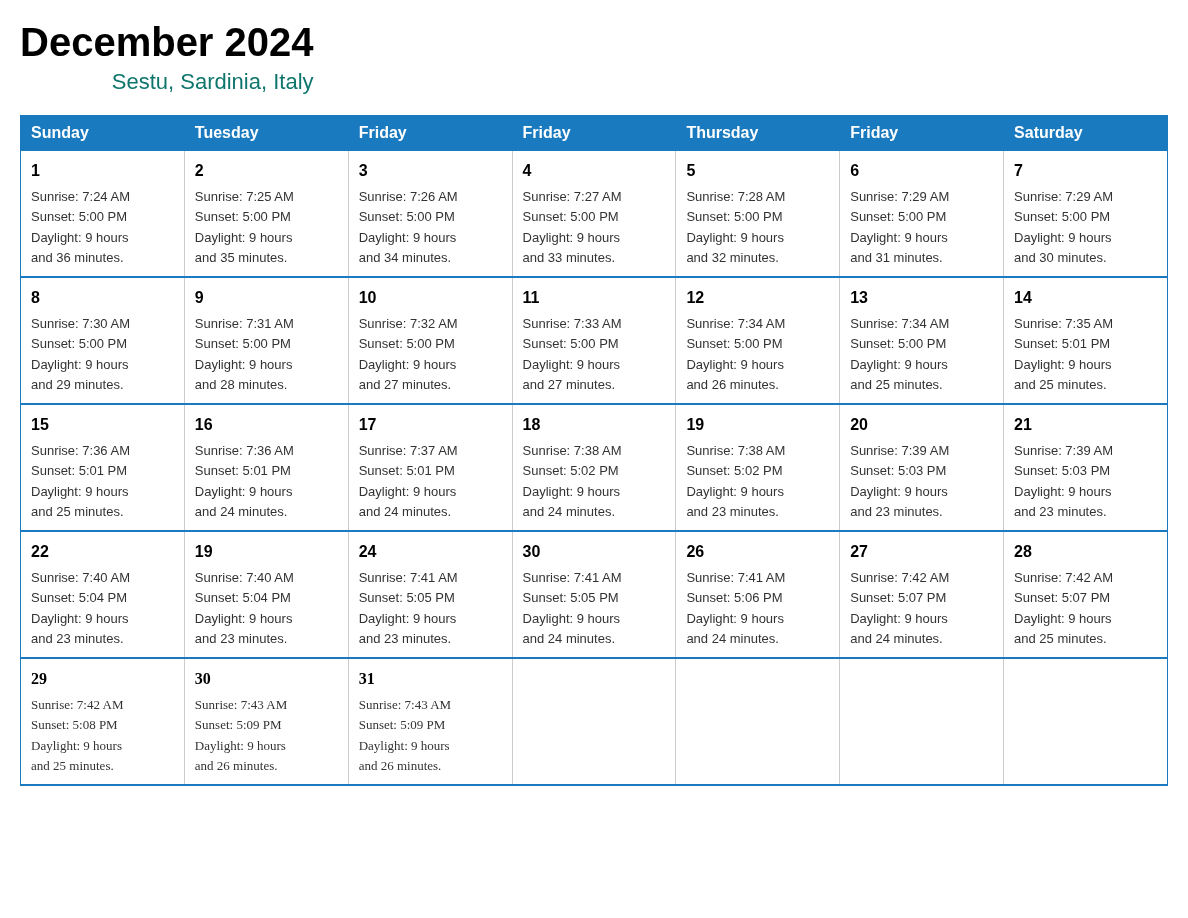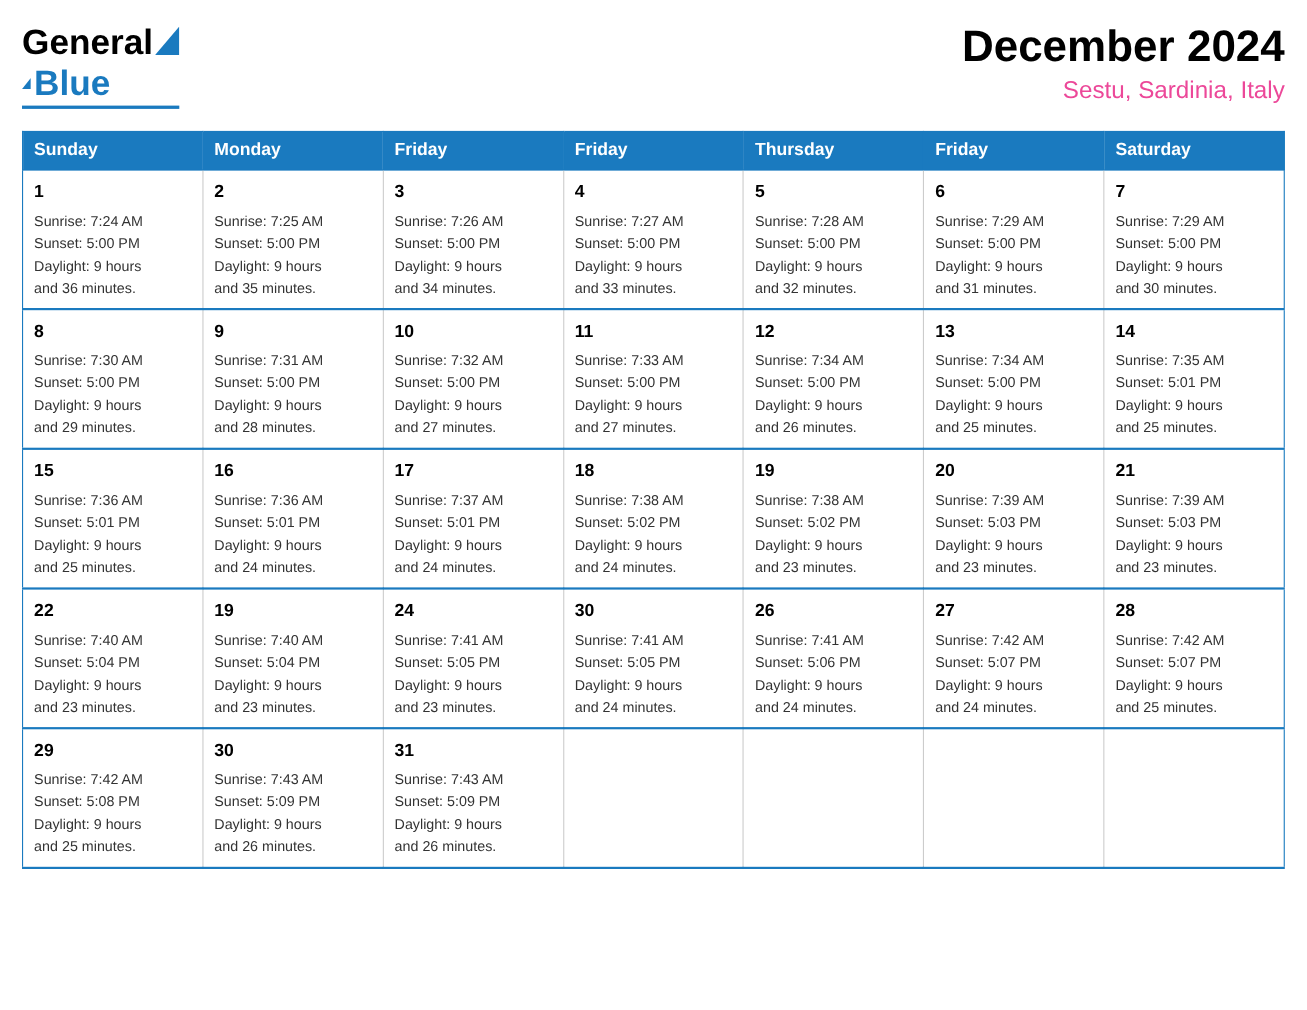--- a/index.html
+++ b/index.html
@@ -30,21 +30,21 @@
     .title-section {
       text-align: right;
     }
     .month-title {
       font-size: 40px;
       font-weight: bold;
       color: #000;
     }
     .location {
       font-size: 22px;
-      color: #ec4899;
+      color: #0f766e;
       margin-top: 4px;
     }
     table {
       width: 100%;
       border-collapse: collapse;
     }
     thead tr {
       background-color: #1a7abf;
     }
     thead th {
@@ -82,56 +82,42 @@
       display: block;
       margin-bottom: 4px;
     }
     .day-info {
       font-size: 13px;
       color: #333;
       line-height: 1.55;
     }
     tbody tr:last-child {
       border-bottom: 2px solid #1a7abf;
+      font-family: Liberation Serif, serif;
     }
     .logo-wrapper {
       display: flex;
       align-items: center;
     }
   </style>
 </head>
 <body>
 
 <div class="header">
-  <div class="logo">
-    <div class="logo-wrapper">
-      <span style="font-size:32px; font-weight:bold; color:#000;">General</span>
-      <svg width="22" height="26" viewBox="0 0 22 26" style="margin-left:2px; margin-top:-4px;">
-        <polygon points="0,26 22,26 22,0" fill="#1a7abf"></polygon>
-      </svg>
-    </div>
-    <div style="display:flex; align-items:center; margin-top:0px;">
-      <svg width="8" height="10" viewBox="0 0 8 10" style="margin-right:3px;">
-        <polygon points="0,10 8,10 8,0" fill="#1a7abf"></polygon>
-      </svg>
-      <span style="font-size:32px; font-weight:bold; color:#1a7abf; margin-left:0;">Blue</span>
-    </div>
-    <div class="logo-line"></div>
-  </div>
   <div class="title-section">
     <div class="month-title">December 2024</div>
     <div class="location">Sestu, Sardinia, Italy</div>
   </div>
 </div>
 
 <table>
   <thead>
     <tr>
       <th>Sunday</th>
-      <th>Monday</th>
+      <th>Tuesday</th>
       <th>Friday</th>
       <th>Friday</th>
       <th>Thursday</th>
       <th>Friday</th>
       <th>Saturday</th>
     </tr>
   </thead>
   <tbody id="calendar-body">
   <tr>
         <td>

